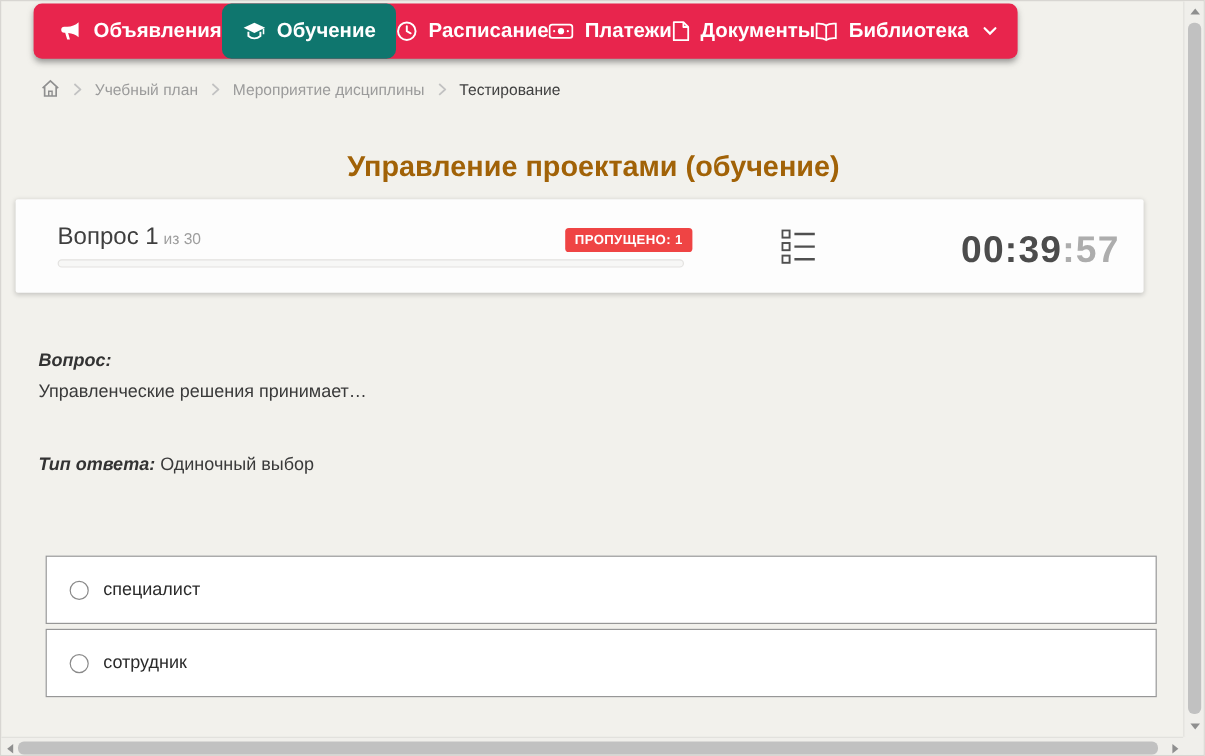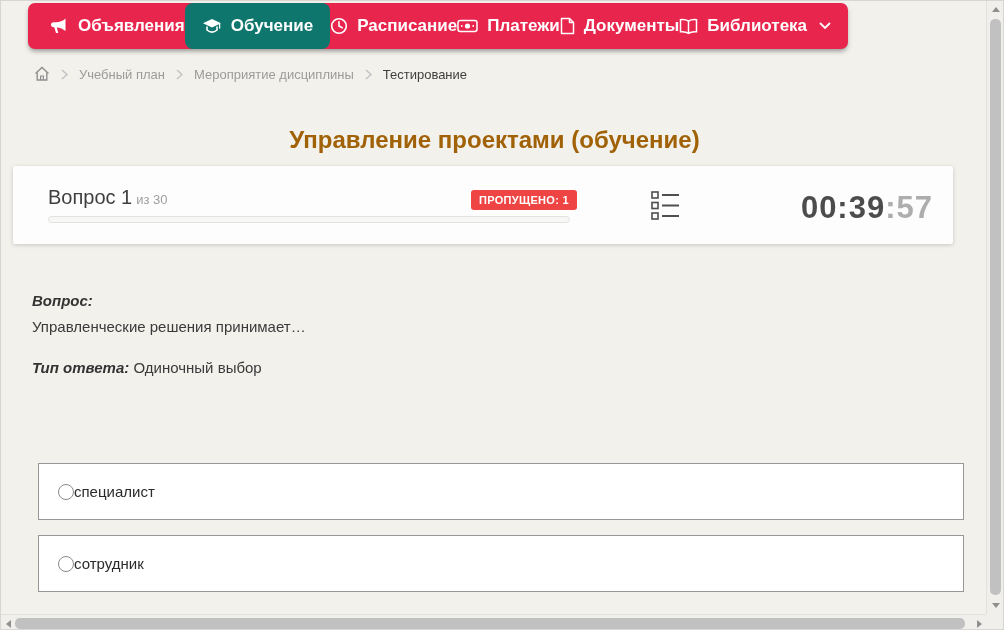--- a/index.html
+++ b/index.html
@@ -65,30 +65,30 @@
   .timer {
     position:absolute; right:20px; top:24px; font-size:31px; font-weight:700;
     color:#4c4c4c; letter-spacing:1px; white-space:nowrap;
   }
   .timer .light { color:#adadad; }
 
   
   .question-block { position:absolute; left:31px; top:291px; width:900px; color:#333333; }
   .q-heading { font-size:15px; font-weight:bold; font-style:italic; margin-bottom:9px; }
   .q-text { font-size:15px; color:#3a3a3a; }
-  .q-type { margin-top:24px; font-size:15px; }
+  .q-type { margin-top:44px; font-size:15px; }
   .q-type .lbl { font-weight:bold; font-style:italic; }
   .q-type .val { color:#3a3a3a; }
 
   
   .options { position:absolute; left:37px; top:462px; width:926px; }
   .option {
-    height:57px; margin-bottom:15px; background:#ffffff;
+    height:57px; margin-bottom:4px; background:#ffffff;
     border:1px solid #979797; display:flex; align-items:center;
-    padding-left:19px; cursor:pointer;
+    padding-left:19px; gap:12px; cursor:pointer;
   }
   .radio {
     width:16px; height:16px; border-radius:50%;
     border:1px solid #8a8a8a; background:#ffffff; flex:0 0 auto;
   }
   .opt-label { font-size:15px; color:#2b2b2b; }
 
   
   .vscrollbar {
     position:absolute; right:0; top:0; width:17px; height:613px;

